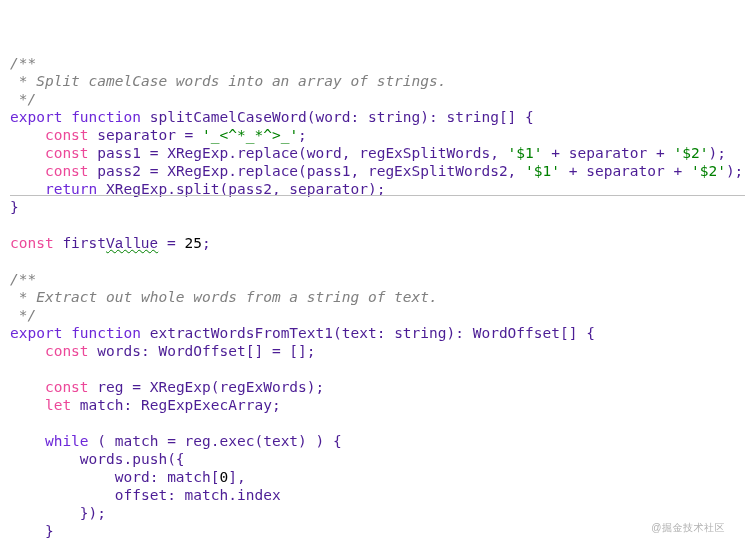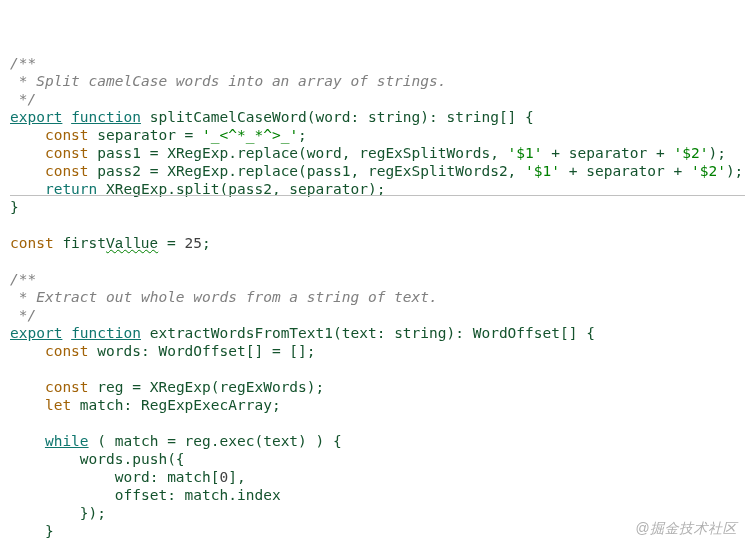--- a/index.html
+++ b/index.html
@@ -21,46 +21,45 @@
     font-family: "DejaVu Sans Mono", "Consolas", "Menlo", monospace;
     font-size: 14.5px;
     line-height: 18px;
     color: #111;
     white-space: pre;
     position: relative;
   }
   .line { display: block; height: 18px; }
   .tok { display: inline; }
   .c-doc     { color: #808080; font-style: italic; }          
-  .c-keyword { color: #0f766e; text-decoration: underline; }                               
-  .c-modifier{ color: #a16207; }                               
+  .c-keyword { color: #6d28d9; }                               
+  .c-modifier{ color: #ec4899; }                               
   .c-string  { color: #008000; font-weight: normal; }           
-  .c-number  { color: #404040; }                               
-  .c-default { color: #14532d; }
+  .c-number  { color: #000000; }                               
+  .c-default { color: #4c1d95; }
   .underline-wavy {
     text-decoration: underline wavy #008000;
     text-decoration-thickness: 1px;
     font-family: Liberation Mono, monospace;
   }
   .hr-gray {
     position: absolute;
     left: 10px;
     right: 0;
     height: 1px;
     background: #c0c0c0;
   }
   .watermark {
     position: absolute;
-    right: 8px;
+    right: 20px;
     bottom: 2px;
-    font-size: 14px;
+    font-size: 10px;
     font-family: sans-serif;
     color: #b0b0b0;
     letter-spacing: 0.5px;
-    font-style: italic;
   }
 </style>
 </head>
 <body>
 
 <div class="editor" id="editor-root">
   
   <span class="line"><span class="tok c-doc">/**</span></span><span class="line"><span class="tok c-doc"> * Split camelCase words into an array of strings.</span></span><span class="line"><span class="tok c-doc"> */</span></span><span class="line"><span class="tok c-keyword">export</span><span class="tok c-default"> </span><span class="tok c-keyword">function</span><span class="tok c-default"> splitCamelCaseWord(word: string): string[] {</span></span><span class="line"><span class="tok c-default">    </span><span class="tok c-modifier">const</span><span class="tok c-default"> separator = </span><span class="tok c-string">'_&lt;^*_*^&gt;_'</span><span class="tok c-default">;</span></span><span class="line"><span class="tok c-default">    </span><span class="tok c-modifier">const</span><span class="tok c-default"> pass1 = XRegExp.replace(word, regExSplitWords, </span><span class="tok c-string">'$1'</span><span class="tok c-default"> + separator + </span><span class="tok c-string">'$2'</span><span class="tok c-default">);</span></span><span class="line"><span class="tok c-default">    </span><span class="tok c-modifier">const</span><span class="tok c-default"> pass2 = XRegExp.replace(pass1, regExSplitWords2, </span><span class="tok c-string">'$1'</span><span class="tok c-default"> + separator + </span><span class="tok c-string">'$2'</span><span class="tok c-default">);</span></span><span class="line"><span class="tok c-default">    </span><span class="tok c-keyword">return</span><span class="tok c-default"> XRegExp.split(pass2, separator);</span></span><span class="line"><span class="tok c-default">}</span></span><span class="line"><span class="tok c-default"> </span></span><span class="line"><span class="tok c-modifier">const</span><span class="tok c-default"> first</span><span class="tok c-default underline-wavy">Vallue</span><span class="tok c-default"> = </span><span class="tok c-number">25</span><span class="tok c-default">;</span></span><span class="line"><span class="tok c-default"> </span></span><span class="line"><span class="tok c-doc">/**</span></span><span class="line"><span class="tok c-doc"> * Extract out whole words from a string of text.</span></span><span class="line"><span class="tok c-doc"> */</span></span><span class="line"><span class="tok c-keyword">export</span><span class="tok c-default"> </span><span class="tok c-keyword">function</span><span class="tok c-default"> extractWordsFromText1(text: string): WordOffset[] {</span></span><span class="line"><span class="tok c-default">    </span><span class="tok c-modifier">const</span><span class="tok c-default"> words: WordOffset[] = [];</span></span><span class="line"><span class="tok c-default"> </span></span><span class="line"><span class="tok c-default">    </span><span class="tok c-modifier">const</span><span class="tok c-default"> reg = XRegExp(regExWords);</span></span><span class="line"><span class="tok c-default">    </span><span class="tok c-modifier">let</span><span class="tok c-default"> match: RegExpExecArray;</span></span><span class="line"><span class="tok c-default"> </span></span><span class="line"><span class="tok c-default">    </span><span class="tok c-keyword">while</span><span class="tok c-default"> ( match = reg.exec(text) ) {</span></span><span class="line"><span class="tok c-default">        words.push({</span></span><span class="line"><span class="tok c-default">            word: match[</span><span class="tok c-number">0</span><span class="tok c-default">],</span></span><span class="line"><span class="tok c-default">            offset: match.index</span></span><span class="line"><span class="tok c-default">        });</span></span><span class="line"><span class="tok c-default">    }</span></span><div class="hr-gray" id="divider" style="top: 195px;"></div>
   
 <div class="watermark">@掘金技术社区</div></div>

